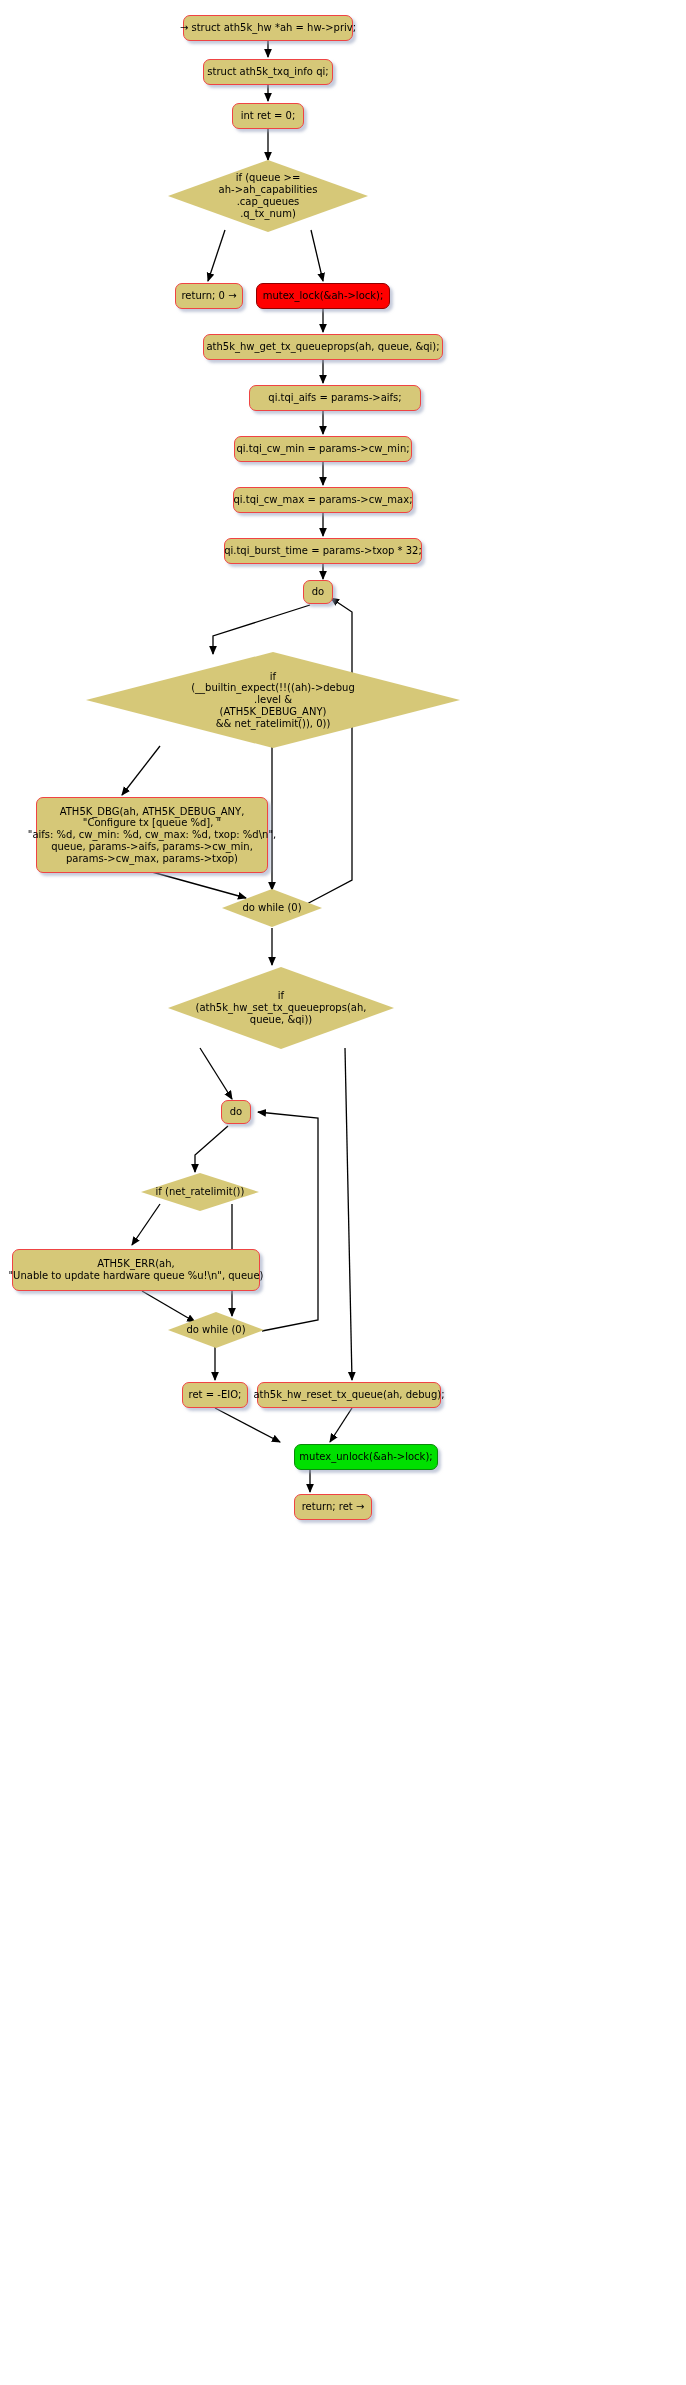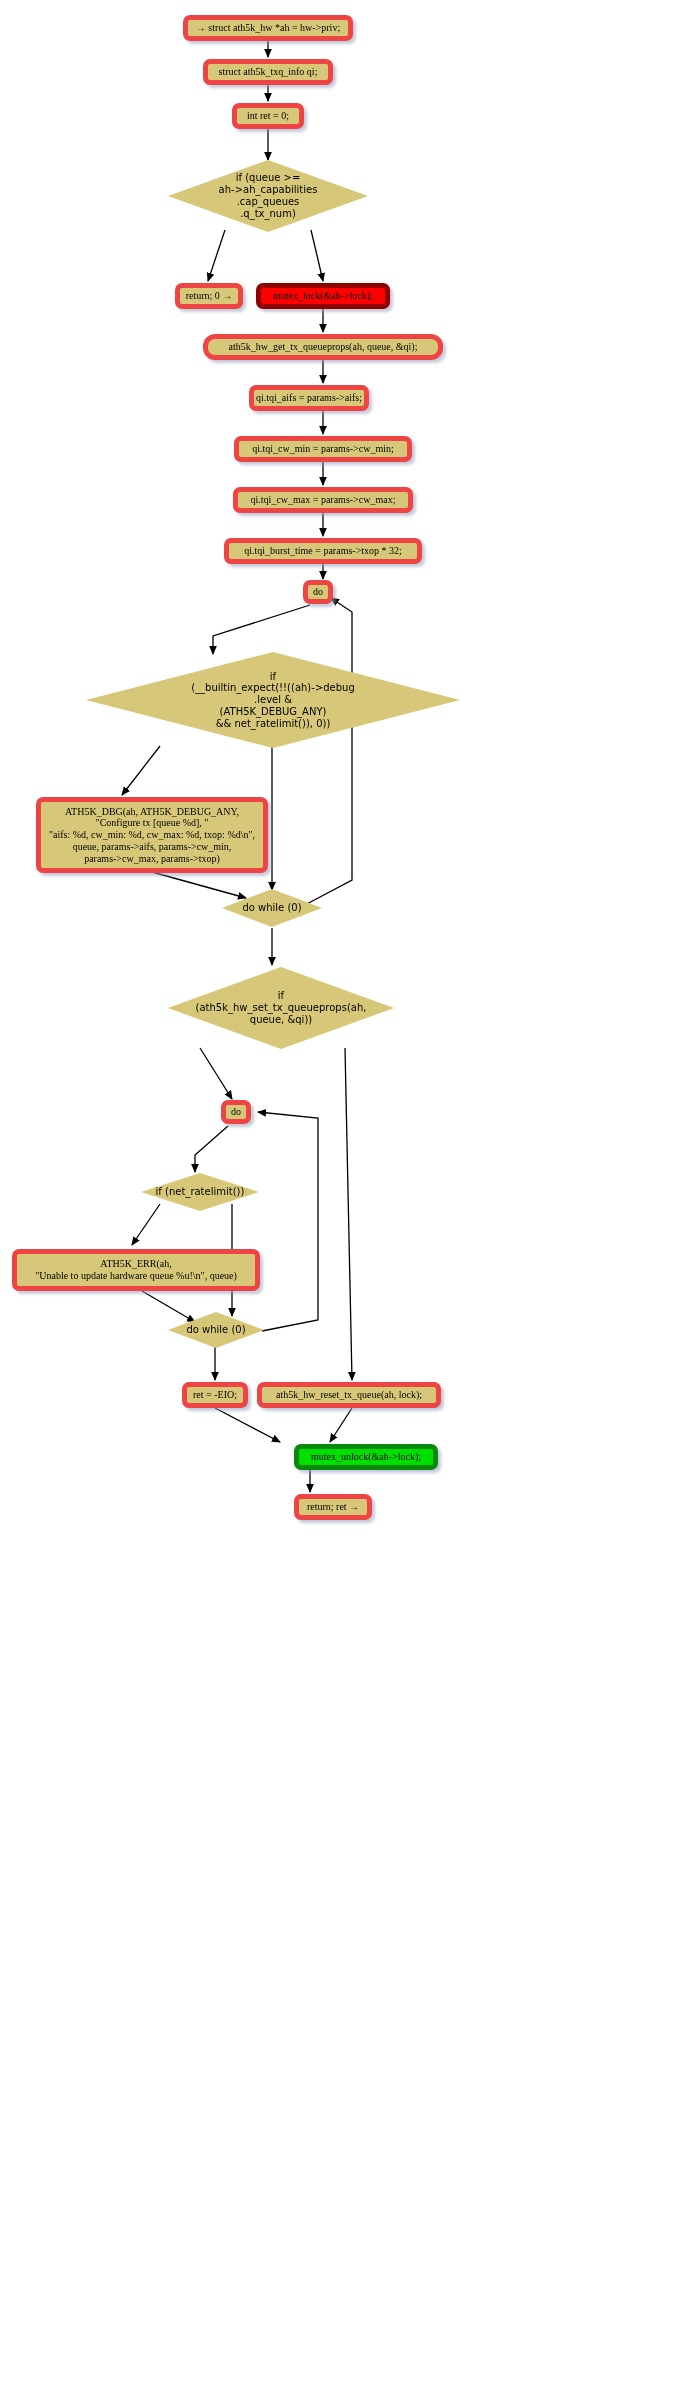--- a/index.html
+++ b/index.html
@@ -10,26 +10,25 @@
   #canvas{position:absolute;left:0;top:0;width:686px;height:2385px;overflow:hidden;}
 
   svg.edges{position:absolute;left:0;top:0;width:686px;height:2385px;pointer-events:none;}
 
   
   .node{position:absolute;box-sizing:border-box;display:flex;align-items:center;
         justify-content:center;text-align:center;white-space:pre;line-height:1.18;}
 
   .proc{
     background:#d6c878;
-    border:5px solid #ef4444;
+    border:1px solid #ef4444;
     border-radius:7px;
     color:#000000;
     font-size:10px;
     box-shadow:3px 3px 3px rgba(150,160,190,0.55);
-    font-family:Liberation Serif, serif;
   }
   .proc.red{background:#ff0000;border-color:#8f0000;}
   .proc.green{background:#00e000;border-color:#0a8a0a;margin-left:48px;}
 
   .decision{color:#000;font-size:10px;}
   .decision .dshape{position:absolute;left:0;top:0;width:100%;height:100%;
       background:#d6c878;
       clip-path:polygon(50% 0%,100% 50%,50% 100%,0% 50%);
       filter:drop-shadow(3px 3px 2px rgba(150,160,190,0.6));}
   .decision .dtext{position:relative;z-index:2;width:100%;text-align:center;white-space:pre;line-height:1.18;}
@@ -117,25 +116,25 @@
   </div>
 
   <div class="node proc" style="left:175px;top:283px;width:68px;height:26px;">
     <span>return; 0 →</span>
   </div>
 
   <div class="node proc red" style="left:256px;top:283px;width:134px;height:26px;">
     <span>mutex_lock(&amp;ah-&gt;lock);</span>
   </div>
 
-  <div class="node proc" style="left:203px;top:334px;width:240px;height:26px;border-radius:12px;">
+  <div class="node proc" style="left:203px;top:334px;width:240px;height:26px;">
     <span>ath5k_hw_get_tx_queueprops(ah, queue, &amp;qi);</span>
   </div>
 
-  <div class="node proc" style="left:249px;top:385px;width:120px;height:26px;">
+  <div class="node proc" style="left:249px;top:385px;width:172px;height:26px;">
     <span>qi.tqi_aifs = params-&gt;aifs;</span>
   </div>
 
   <div class="node proc" style="left:234px;top:436px;width:178px;height:26px;">
     <span>qi.tqi_cw_min = params-&gt;cw_min;</span>
   </div>
 
   <div class="node proc" style="left:233px;top:487px;width:180px;height:26px;">
     <span>qi.tqi_cw_max = params-&gt;cw_max;</span>
   </div>
@@ -194,21 +193,21 @@
   <div class="node decision" style="left:168px;top:1312px;width:96px;height:36px;">
     <div class="dshape"></div>
     <div class="dtext">do while (0)</div>
   </div>
 
   <div class="node proc" style="left:182px;top:1382px;width:66px;height:26px;text-align:right;">
     <span>ret = -EIO;</span>
   </div>
 
   <div class="node proc" style="left:257px;top:1382px;width:184px;height:26px;">
-    <span>ath5k_hw_reset_tx_queue(ah, lock);</span>
+    <span>ath5k_hw_reset_tx_queue(ah, debug);</span>
   </div>
 
   <div class="node proc green" style="left:246px;top:1444px;width:144px;height:26px;">
     <span>mutex_unlock(&amp;ah-&gt;lock);</span>
   </div>
 
   <div class="node proc" style="left:272px;top:1494px;width:78px;height:26px;margin-left:22px;">
     <span>return; ret →</span>
   </div>
 

